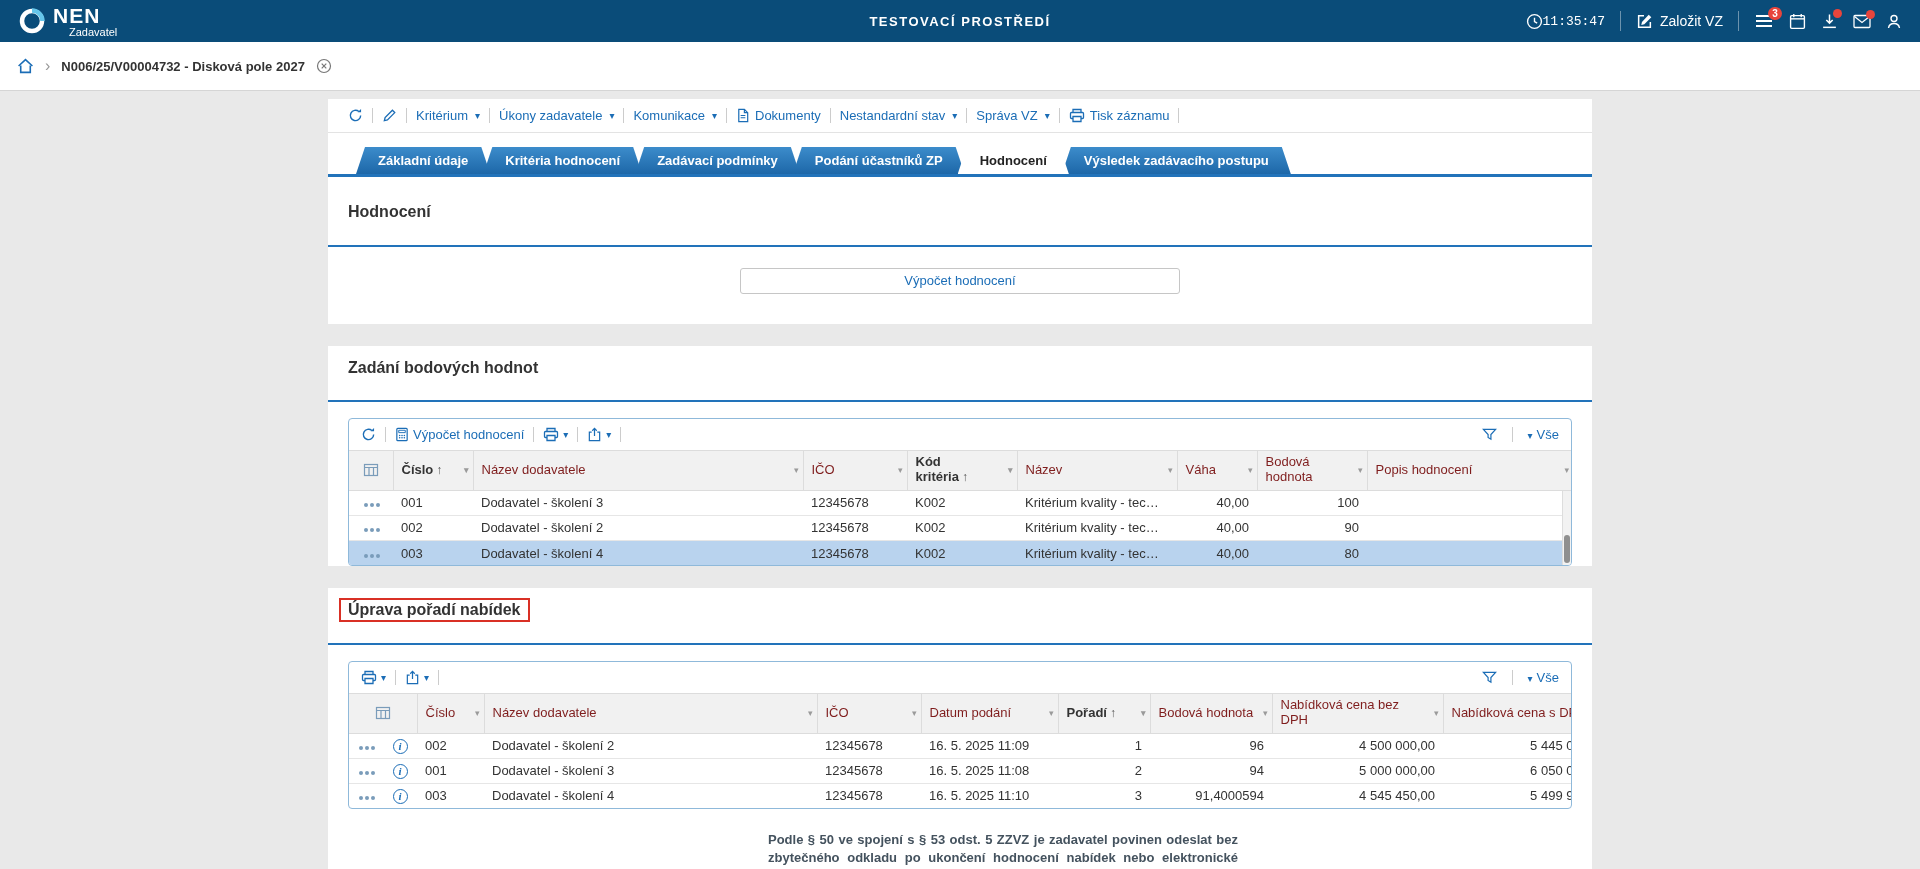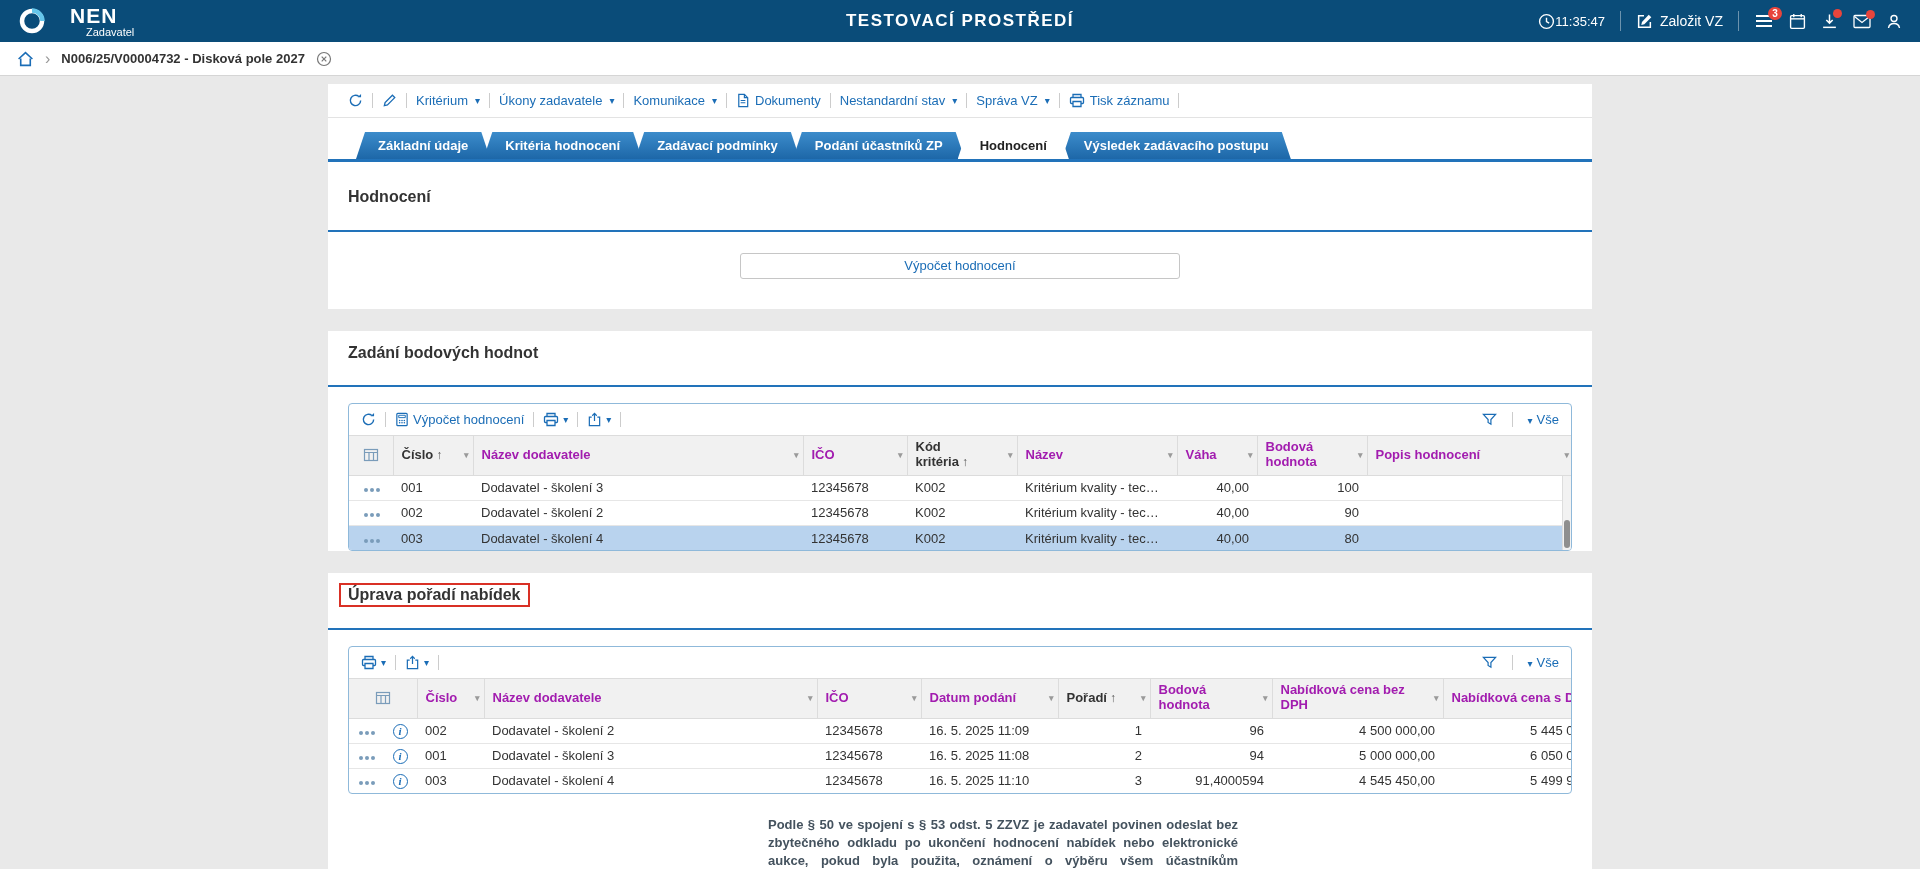--- a/index.html
+++ b/index.html
@@ -8,43 +8,43 @@
     background: #e9e9e9; color: #333;
     font-family: "Liberation Sans", sans-serif;
   }
   .ic { display: inline-block; vertical-align: middle; flex: none; }
 
   
   .topbar {
     height: 42px; background: #0a4c79; color: #fff;
     display: flex; align-items: center; padding: 0 18px; position: relative;
   }
-  .brand { display: flex; align-items: center; gap: 24px; cursor: pointer; }
+  .brand { display: flex; align-items: center; gap: 7px; cursor: pointer; }
   .brand-text { display: flex; flex-direction: column; line-height: 1; }
   .brand-name { font-size: 21px; font-weight: bold; letter-spacing: 1px; }
   .brand-sub  { font-size: 11px; margin-left: 16px; margin-top: 1px; }
   .topbar-title {
     position: absolute; left: 50%; transform: translateX(-50%);
-    font-size: 17px; font-weight: bold; letter-spacing: 1.5px; white-space: nowrap;
+    font-size: 13px; font-weight: bold; letter-spacing: 1.5px; white-space: nowrap;
   }
   .topbar-right { margin-left: auto; display: flex; align-items: center; gap: 15px; }
-  .tb-time { display: flex; align-items: center; font-size: 13px; }
+  .tb-time { display: flex; align-items: center; font-size: 13px; font-family: Liberation Mono, monospace; }
   .tb-btn  { display: flex; align-items: center; gap: 7px; font-size: 14px; font-weight: normal; cursor: pointer; }
   .tsep { width: 1px; height: 20px; background: rgba(255,255,255,.4); }
   .tb-ic { position: relative; display: flex; align-items: center; cursor: pointer; }
   .badge {
     position: absolute; top: -6px; right: -8px; background: #e8453c; color: #fff;
     font-size: 10px; font-weight: bold; line-height: 13px; min-width: 14px;
     border-radius: 7px; text-align: center; padding: 0 2px;
   }
   .bdot { position: absolute; top: -4px; right: -4px; width: 9px; height: 9px; border-radius: 50%; background: #e8453c; }
 
   
   .breadcrumb {
-    height: 34px; background: #fff; border-bottom: 1px solid #d5d5d5;
+    height: 49px; background: #fff; border-bottom: 1px solid #d5d5d5;
     display: flex; align-items: center; gap: 11px; padding: 0 17px; color: #1b6db6;
   }
   .crumb-sep::before { content: "\203A"; color: #999; font-size: 16px; }
   .crumb { font-size: 13px; font-weight: bold; color: #333; }
   .crumb-close { color: #777; display: flex; cursor: pointer; }
 
   
   main { padding-top: 8px; }
   .card { width: 1264px; margin: 0 0 22px 328px; background: #fff; }
 
@@ -83,21 +83,21 @@
   .grid-panel { margin: 16px 20px 22px; border: 1px solid #8fb9da; border-radius: 4px; overflow: hidden; position: relative; background: #fff; }
   .gp-toolbar { display: flex; align-items: center; gap: 9px; padding: 8px 12px; color: #1b6db6; font-size: 13px; }
   .gp-item { display: flex; align-items: center; gap: 4px; cursor: pointer; white-space: nowrap; }
   .gp-right { margin-left: auto; display: flex; align-items: center; gap: 15px; }
   .car-b::after { content: "\25BE"; font-size: 10px; color: #1b6db6; }
 
   table { border-collapse: collapse; table-layout: fixed; font-size: 13px; }
   .t1 { width: 100%; }
   .t2 { width: 1265px; }
   th {
-    background: #f1f1f1; color: #a21caf; font-weight: bold; text-align: left;
+    background: #f1f1f1; color: #7f1d1d; font-weight: normal; text-align: left;
     padding: 4px 8px; height: 40px; vertical-align: middle; line-height: 1.15;
     border: 1px solid #dcdcdc; border-left: none; position: relative;
   }
   th:first-child { border-left: none; }
   th:last-child { border-right: none; }
   th.fil { padding-right: 18px; }
   th.fil::after {
     content: "\25BE"; position: absolute; right: 4px; top: 50%; transform: translateY(-50%);
     font-size: 9px; color: #9a9a9a;
   }

